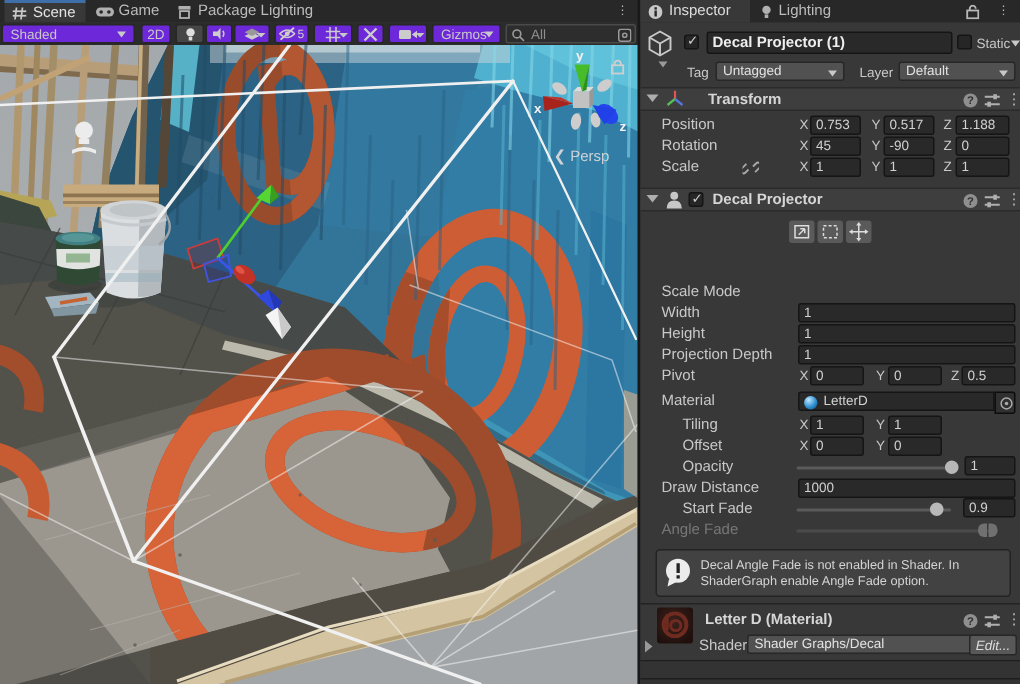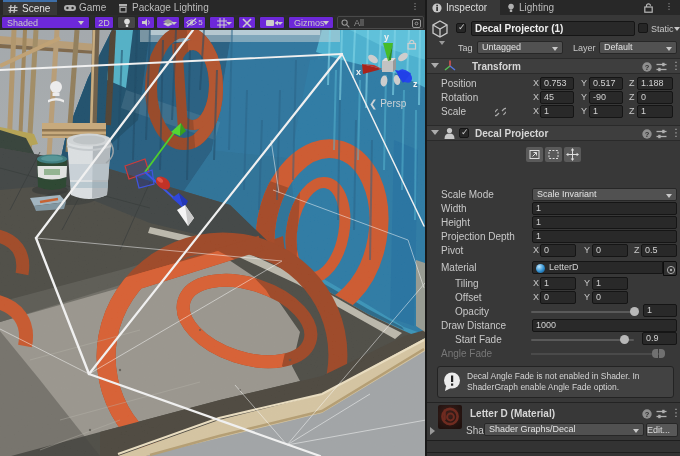--- a/index.html
+++ b/index.html
@@ -576,21 +576,20 @@
             <polygon points="8.5,1 6.8,3.4 10.2,3.4"></polygon>
             <polygon points="8.5,14 6.8,11.6 10.2,11.6"></polygon>
             <polygon points="2,7.5 4.4,5.8 4.4,9.2"></polygon>
             <polygon points="15,7.5 12.6,5.8 12.6,9.2"></polygon>
           </g>
         </svg>
     </div>
 
 
     <div class="ilabel" style="left:14px; top:189px;">Scale Mode</div>
-    <div class="drop" style="left:105px; top:188px; width:145px;">Scale Invariant</div>
     <div class="ilabel" style="left:14px; top:203px;">Width</div>
     <div class="field" style="left:105px; top:202px; width:145px;">1</div>
     <div class="ilabel" style="left:14px; top:217px;">Height</div>
     <div class="field" style="left:105px; top:216px; width:145px;">1</div>
     <div class="ilabel" style="left:14px; top:231px;">Projection Depth</div>
     <div class="field" style="left:105px; top:230px; width:145px;">1</div>
     <div class="ilabel" style="left:14px; top:245px;">Pivot</div>
     <div class="ilabel" style="left:106px; top:245px; font-size:9px;">X</div>
     <div class="field" style="left:113px; top:244px; width:36px;">0</div>
     <div class="ilabel" style="left:157px; top:245px; font-size:9px;">Y</div>
@@ -667,20 +666,20 @@
         <g stroke="#b0b0b0" stroke-width="1.3">
           <line x1="0.5" y1="2.5" x2="10.5" y2="2.5"></line>
           <line x1="0.5" y1="7.5" x2="10.5" y2="7.5"></line>
         </g>
         <rect x="6.2" y="0.8" width="2.4" height="3.4" fill="#b0b0b0"></rect>
         <rect x="2.2" y="5.8" width="2.4" height="3.4" fill="#b0b0b0"></rect>
       </svg>
     <div class="hico" style="left:244px; top:407px;">⋮</div>
     <div class="abs" style="left:3px; top:427px; width:0; height:0; border-top:4px solid transparent; border-bottom:4px solid transparent; border-left:5px solid #999;"></div>
     <div class="ilabel" style="left:39px; top:425px;">Shader</div>
-    <div class="drop" style="left:57px; top:423px; width:160px;">Shader Graphs/Decal</div>
-    <div class="abs" style="left:219px; top:423px; width:32px; height:14px; background:#585858; border:1px solid #272727; border-radius:2px; color:#ddd; font-size:9px; text-align:left; line-height:12px;">Edit...</div>
+    <div class="drop" style="left:71px; top:423px; width:160px;">Shader Graphs/Decal</div>
+    <div class="abs" style="left:219px; top:423px; width:32px; height:14px; background:#585858; border:1px solid #272727; border-radius:2px; color:#ddd; font-size:9px; text-align:center; line-height:12px;font-style:italic;">Edit...</div>
 
     <div class="sep" style="top:440px; background:#1e1e1e;"></div>
     <div class="abs" style="left:0; top:441px; width:253px; height:15px; background:#333;"></div>
     <div class="sep" style="top:452px; background:#1e1e1e;"></div>
   </div>
 </div>
 
 </body></html>

